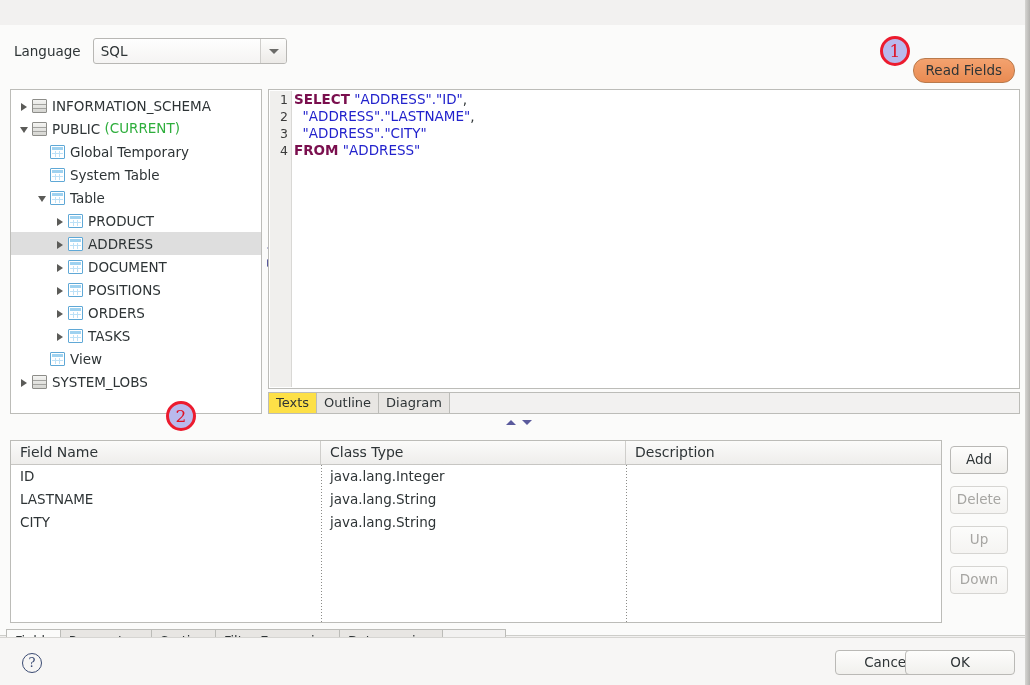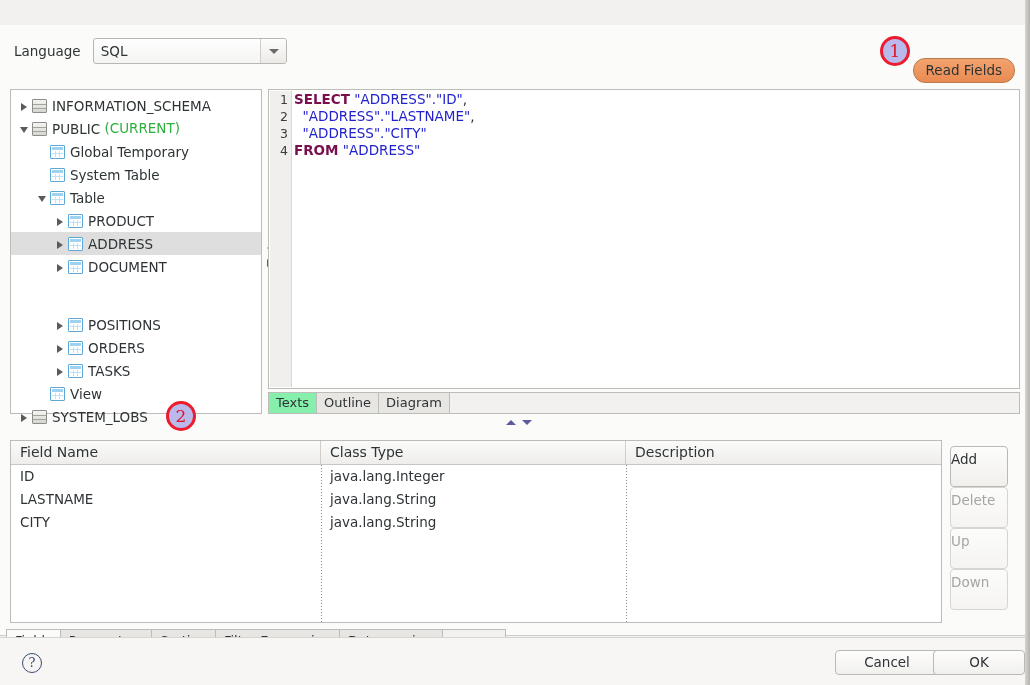--- a/index.html
+++ b/index.html
@@ -192,21 +192,21 @@
   
   .etabs {
     position: absolute; left: 0; top: 303px; width: 752px; height: 22px;
     background: #f2f1f0; border: 1px solid #bcbcb8;
   }
   .etabs .et {
     float: left; height: 20px; line-height: 19px; padding: 0 7px;
     font-size: 13px; color: #2e3436; border-right: 1px solid #bcbcb8;
     background: #e8e6e3; cursor: default;
   }
-  .etabs .et.active { background: #86efac; }
+  .etabs .et.active { background: #fde047; }
 
   
   .hsplit { position: absolute; left: 10px; top: 391px; width: 1010px; height: 16px; }
   .hsplit .arw { position: absolute; width: 0; height: 0; }
   .hsplit .arw.u { left: 496px; top: 4px;
     border-left: 5px solid transparent; border-right: 5px solid transparent;
     border-bottom: 5px solid #5a5a9c; }
   .hsplit .arw.d { left: 512px; top: 4px;
     border-left: 5px solid transparent; border-right: 5px solid transparent;
     border-top: 5px solid #5a5a9c; }
@@ -227,24 +227,24 @@
     position: absolute; top: 0; height: 23px; line-height: 23px;
     font-size: 13.5px; color: #2e3436; padding-left: 9px; white-space: nowrap;
   }
   .dotcol { position: absolute; top: 24px; bottom: 0; width: 1px;
     background-image: linear-gradient(#8b8b88 50%, transparent 50%);
     background-size: 1px 3px; }
 
   
   .sidebtns { position: absolute; left: 950px; top: 421px; width: 62px; }
   .sbtn {
-    width: 58px; height: 41px; line-height: 25px; 
+    width: 58px; height: 28px; line-height: 25px; text-align: center;
     font-size: 13.5px; border: 1px solid #bab9b6; border-radius: 4px;
     background: linear-gradient(#fdfdfc,#f0efec);
-    color: #2e3436; cursor: default;
+    margin-bottom: 12px; color: #2e3436; cursor: default;
   }
   .sbtn.disabled { color: #a6a5a2; border-color: #d6d5d2;
     background: linear-gradient(#fcfcfb,#f5f4f2); }
 
   
   .btabs { position: absolute; left: 0; top: 604px; width: 1030px; height: 23px; }
   .btabs .bt {
     float: left; height: 22px; line-height: 21px; padding: 0 8px;
     font-size: 13px; color: #2e3436;
     border: 1px solid #bcbcb8; border-left: none;
@@ -262,21 +262,21 @@
     border: 1.5px solid #3a4a72; border-radius: 50%;
     color: #3a4a72; font-size: 13px; line-height: 17px; text-align: center;
     font-family: "DejaVu Serif","Liberation Serif",serif; }
   .fbtn {
     position: absolute; top: 12px; height: 25px; line-height: 23px;
     text-align: center; font-size: 13.5px; color: #2e3436;
     border: 1px solid #bab9b6; border-radius: 4px;
     background: linear-gradient(#fdfdfc,#f1f0ed); cursor: default;
   }
   #btn-cancel { left: 793px; width: 104px; margin-left: 42px; }
-  #btn-ok { left: 933px; width: 92px; }
+  #btn-ok { left: 905px; width: 110px; }
 
   
   .edge-r { position: absolute; right: 0; top: 0; width: 5px; height: 685px;
     background: linear-gradient(to right,#d6d5d2,#b3b2af); }
 </style>
 </head>
 <body>
 
 <div id="root">
 
@@ -300,21 +300,21 @@
       <div class="tree-pane">
         <div class="tree" id="tree">
             <div class="trow" style="padding-left: 6px;"><span class="twist closed"><i></i></span><span class="ticon ico-db"></span><span class="tlabel">INFORMATION_SCHEMA</span></div>
             <div class="trow" style="padding-left: 6px;"><span class="twist open"><i></i></span><span class="ticon ico-db"></span><span class="tlabel">PUBLIC</span><span class="tcur"> (CURRENT)</span></div>
             <div class="trow" style="padding-left: 24px;"><span class="twist none"><i></i></span><span class="ticon ico-tbl"></span><span class="tlabel">Global Temporary</span></div>
             <div class="trow" style="padding-left: 24px;"><span class="twist none"><i></i></span><span class="ticon ico-tbl"></span><span class="tlabel">System Table</span></div>
             <div class="trow" style="padding-left: 24px;"><span class="twist open"><i></i></span><span class="ticon ico-tbl"></span><span class="tlabel">Table</span></div>
             <div class="trow" style="padding-left: 42px;"><span class="twist closed"><i></i></span><span class="ticon ico-tbl"></span><span class="tlabel">PRODUCT</span></div>
             <div class="trow sel" style="padding-left: 42px;"><span class="twist closed"><i></i></span><span class="ticon ico-tbl"></span><span class="tlabel">ADDRESS</span></div>
             <div class="trow" style="padding-left: 42px;"><span class="twist closed"><i></i></span><span class="ticon ico-tbl"></span><span class="tlabel">DOCUMENT</span></div>
-            <div class="trow" style="padding-left: 42px; margin-top: 35px;"><span class="twist closed"><i></i></span><span class="ticon ico-tbl"></span><span class="tlabel">POSITIONS</span></div>
+            <div class="trow" style="padding-left: 42px;"><span class="twist closed"><i></i></span><span class="ticon ico-tbl"></span><span class="tlabel">POSITIONS</span></div>
             <div class="trow" style="padding-left: 42px;"><span class="twist closed"><i></i></span><span class="ticon ico-tbl"></span><span class="tlabel">ORDERS</span></div>
             <div class="trow" style="padding-left: 42px;"><span class="twist closed"><i></i></span><span class="ticon ico-tbl"></span><span class="tlabel">TASKS</span></div>
             <div class="trow" style="padding-left: 24px;"><span class="twist none"><i></i></span><span class="ticon ico-tbl"></span><span class="tlabel">View</span></div>
             <div class="trow" style="padding-left: 6px;"><span class="twist closed"><i></i></span><span class="ticon ico-db"></span><span class="tlabel">SYSTEM_LOBS</span></div>
           </div>
       </div>
 
       <div class="vsplit">
         <span class="arw l"></span>
         <span class="arw r"></span>

